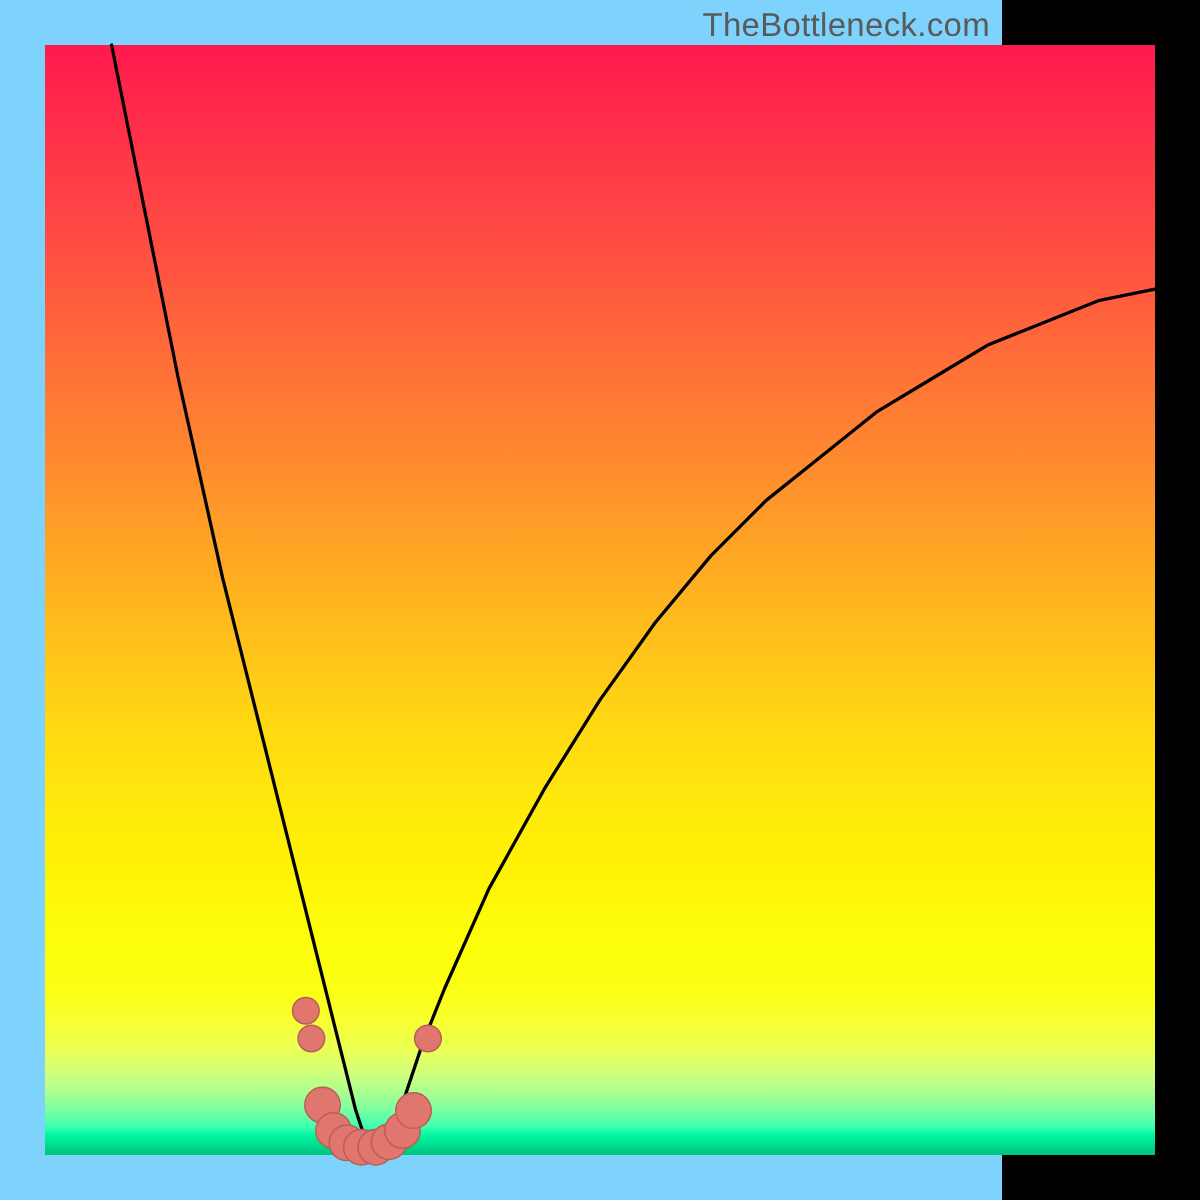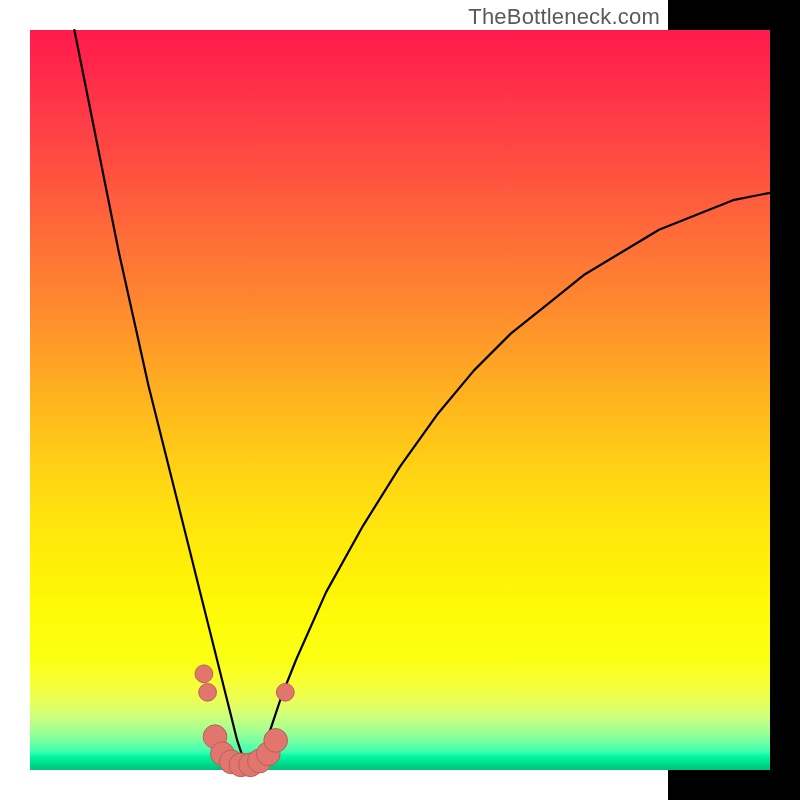--- a/index.html
+++ b/index.html
@@ -10,21 +10,21 @@
     background: #000;
     overflow: hidden;
     font-family: Arial, Helvetica, sans-serif;
   }
   .frame {
     position: absolute;
     left: 0;
     top: 0;
     width: 668px;
     height: 800px;
-    background: #ffffff;
+    background: #7dd3fc;
   }
   .plot-area {
     position: absolute;
     left: 30px;
     top: 30px;
     width: 740px;
     height: 740px;
     
     background: linear-gradient(
       to bottom,

